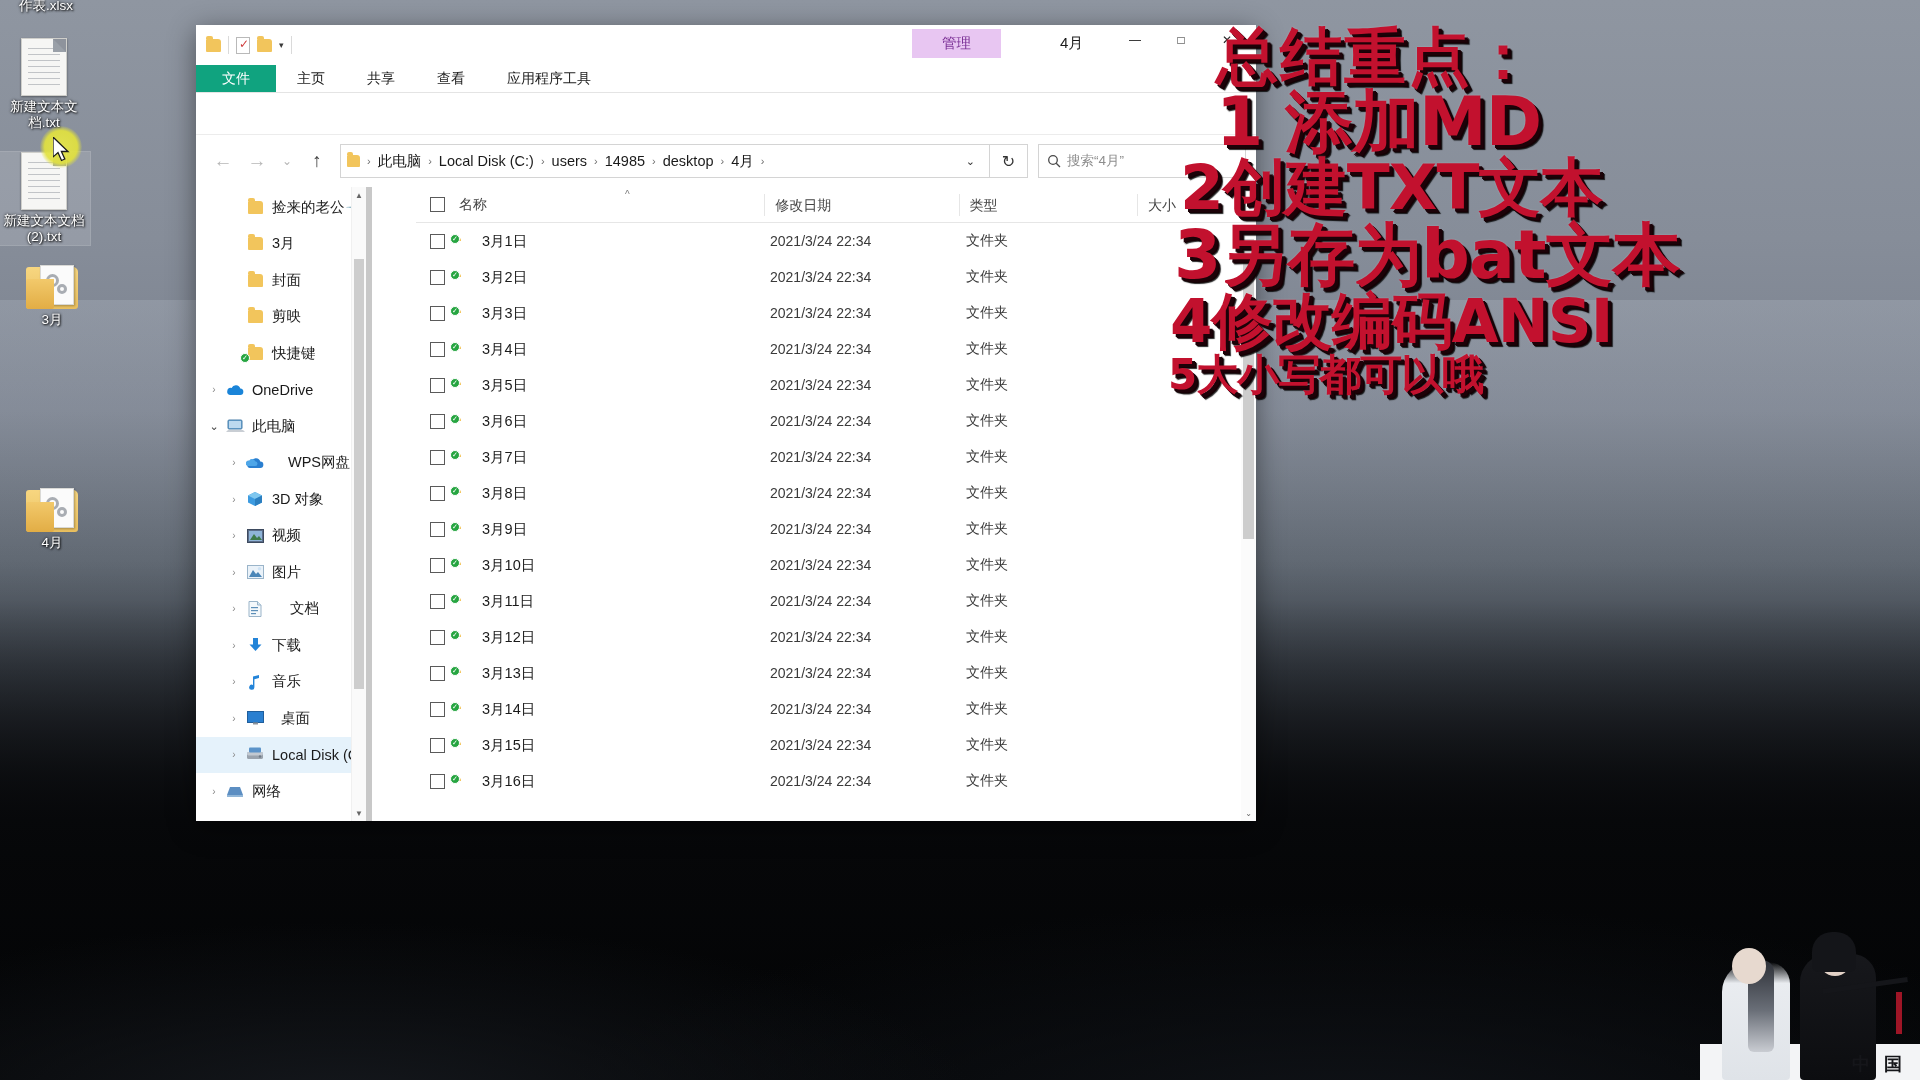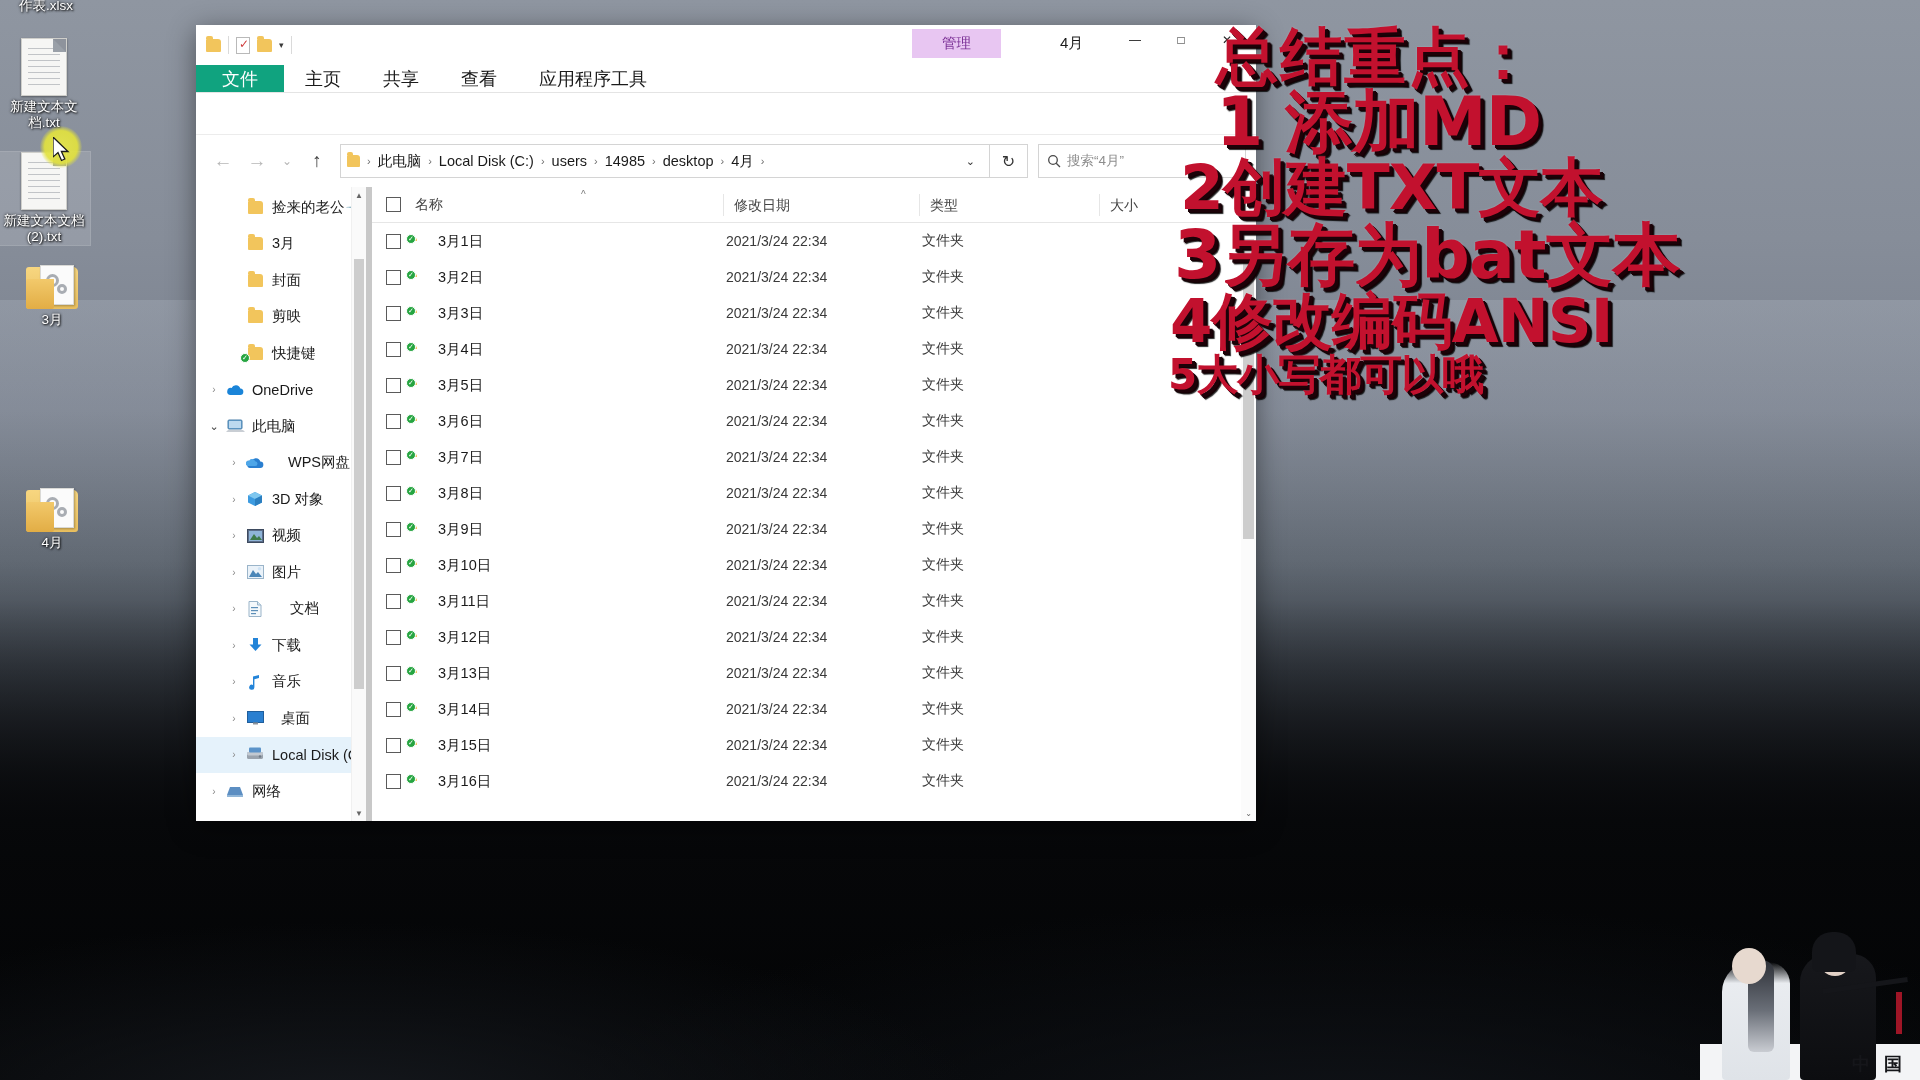--- a/index.html
+++ b/index.html
@@ -149,21 +149,21 @@
   .win-buttons div {
     width: 46px; height: 30px; display: flex;
     align-items: center; justify-content: center;
     color: #222; font-size: 12px;
   }
 
   
   .ribbon-tabs {
     height: 28px; display: flex; align-items: stretch;
     border-bottom: 1px solid #e4e4e4; background: #fff;
-    font-size: 18px;
+    font-size: 14px;
   }
   .ribbon-tabs .tab {
     padding: 3px 21px; display: flex; align-items: center;
     color: #1b1b1b; white-space: nowrap;
   }
   .ribbon-tabs .tab.file { background: #10a37f; color: #fff; padding: 3px 26px; }
   .ribbon-tabs .tab.app-tools { color: #1b1b1b; }
   .ribbon-body {
     height: 42px; background: #fff; border-bottom: 1px solid #ececec;
   }
@@ -251,21 +251,21 @@
   .nav-scrollbar .ar {
     position: absolute; left: 0; right: 0; height: 16px;
     display: flex; align-items: center; justify-content: center;
     font-size: 8px; color: #666;
   }
 
   
   .splitter { width: 6px; background: #c8c8c8; }
 
   
-  .file-pane { flex: 1; display: flex; flex-direction: column; min-width: 0; position: relative; }
+  .file-pane { flex: 1; display: flex; flex-direction: column; min-width: 0; position: relative; padding-left: 44px; }
   .col-head {
     height: 36px; display: flex; align-items: center;
     border-bottom: 1px solid #e6e6e6; font-size: 14px; color: #444;
     position: relative; padding-left: 14px;
   }
   .col-head .sort-caret {
     position: absolute; left: 209px; top: 2px; font-size: 10px; color: #7a7a7a;
   }
   .col-head .ch-cb {
     width: 15px; height: 15px; border: 1.5px solid #5a5a5a; margin-right: 14px; flex: none;

